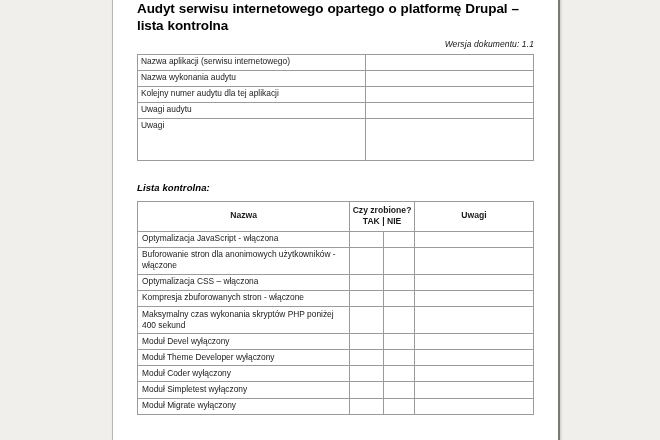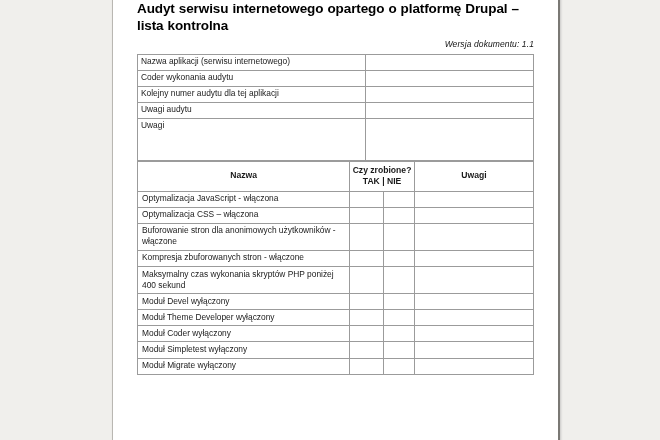--- a/index.html
+++ b/index.html
@@ -138,38 +138,39 @@
       <colgroup>
           <col style="width:57.5%">
           <col style="width:42.5%">
         </colgroup>
       <tbody>
         <tr>
           <td class="label">Nazwa aplikacji (serwisu internetowego)</td>
           <td class="value"></td>
         </tr>
         <tr>
-          <td class="label">Coder wykonania audytu</td>
+          <td class="label">Nazwa wykonania audytu</td>
           <td class="value"></td>
         </tr>
         <tr>
           <td class="label">Kolejny numer audytu dla tej aplikacji</td>
           <td class="value"></td>
         </tr>
         <tr>
           <td class="label">Uwagi audytu</td>
           <td class="value"></td>
         </tr>
         <tr class="tall">
           <td class="label">Uwagi</td>
           <td class="value"></td>
         </tr>
       </tbody>
     </table>
 
+    <div class="section-heading">Lista kontrolna:</div>
 
     <table class="checklist-table">
       <colgroup>
         <col class="c-name">
           <col class="c-tak">
           <col class="c-nie">
           <col class="c-uwagi">
       </colgroup>
       <thead>
         <tr>
@@ -182,27 +183,27 @@
         </tr>
       </thead>
       <tbody>
         <tr>
           <td class="item-name">Optymalizacja JavaScript - włączona</td>
           <td class="mark"></td>
           <td class="mark"></td>
           <td class="notes"></td>
         </tr>
         <tr>
+          <td class="item-name">Buforowanie stron dla anonimowych użytkowników - włączone</td>
+          <td class="mark"></td>
+          <td class="mark"></td>
+          <td class="notes"></td>
+        </tr>
+        <tr>
           <td class="item-name">Optymalizacja CSS – włączona</td>
-          <td class="mark"></td>
-          <td class="mark"></td>
-          <td class="notes"></td>
-        </tr>
-        <tr>
-          <td class="item-name">Buforowanie stron dla anonimowych użytkowników - włączone</td>
           <td class="mark"></td>
           <td class="mark"></td>
           <td class="notes"></td>
         </tr>
         <tr>
           <td class="item-name">Kompresja zbuforowanych stron - włączone</td>
           <td class="mark"></td>
           <td class="mark"></td>
           <td class="notes"></td>
         </tr>

